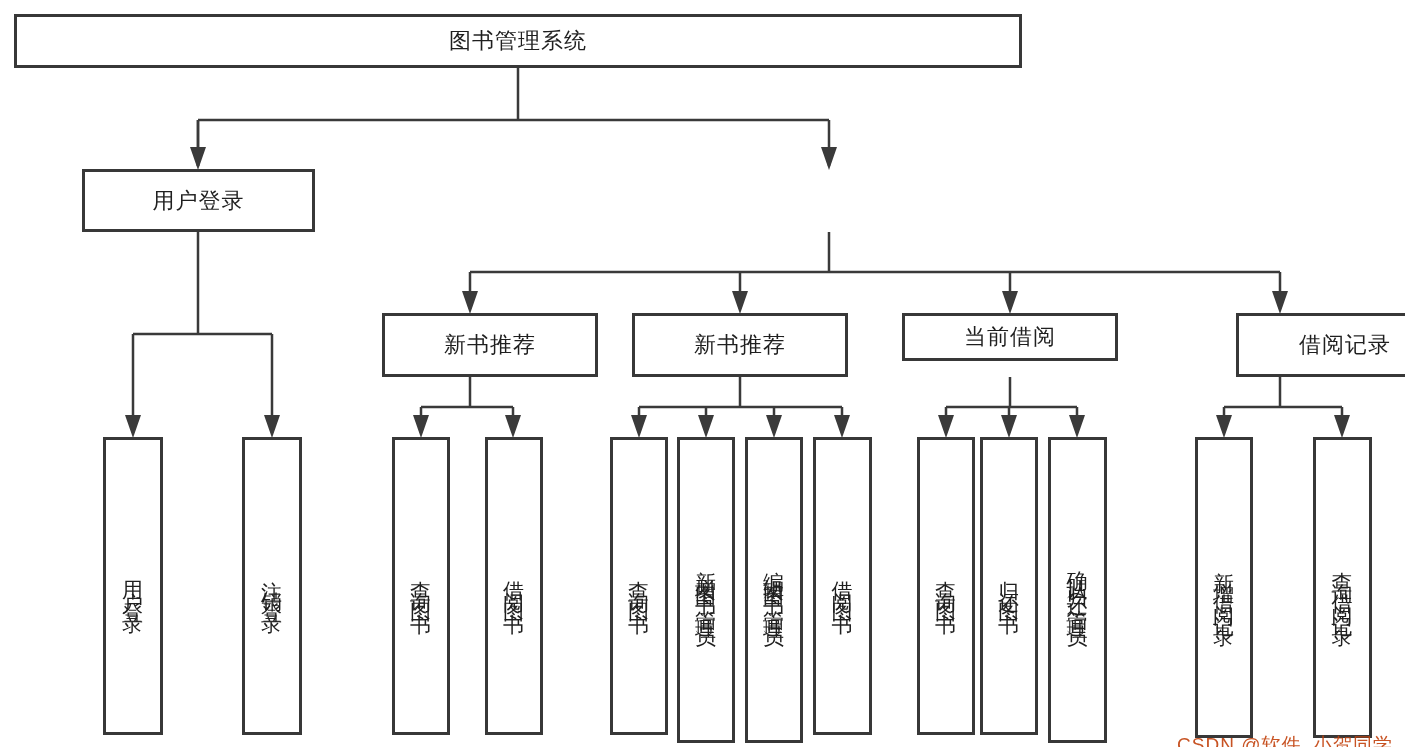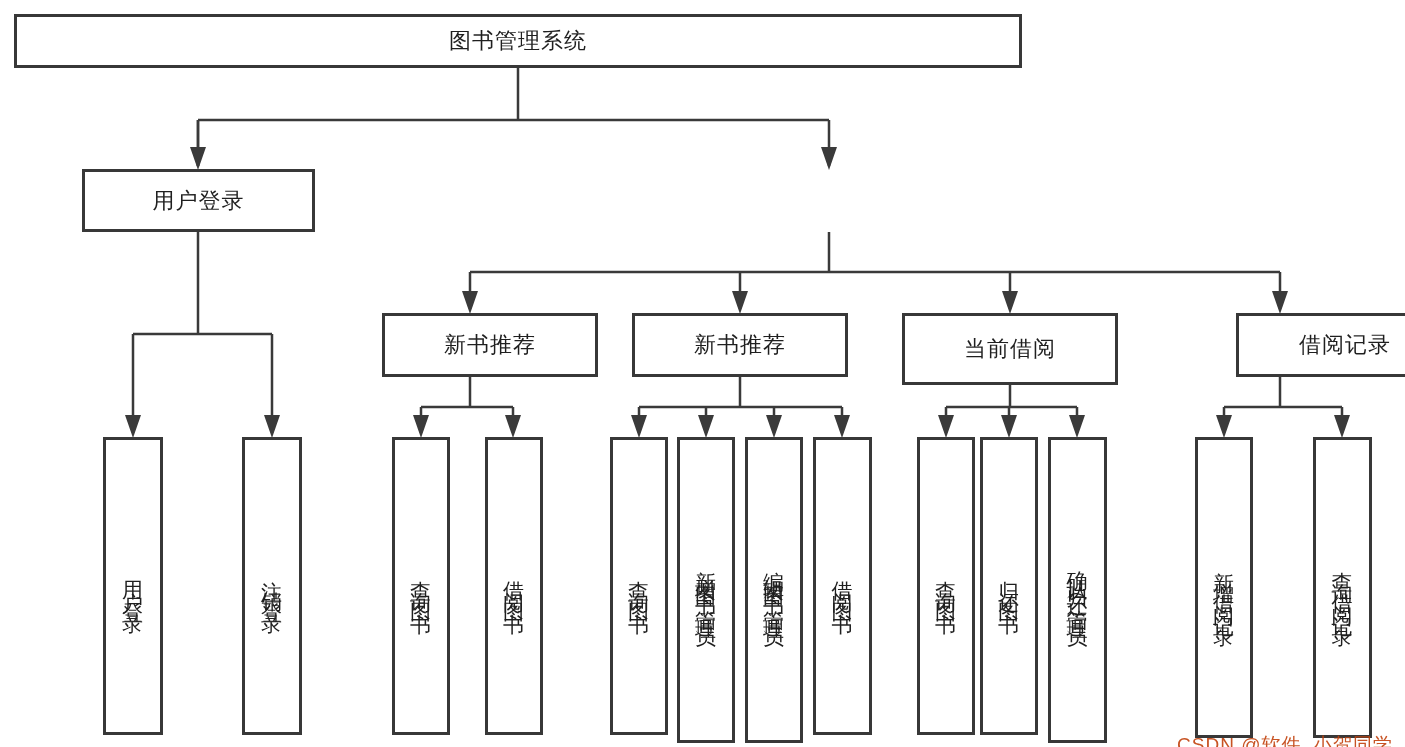--- a/index.html
+++ b/index.html
@@ -94,21 +94,21 @@
       <polygon points="1334,415 1350,415 1342,438"></polygon>
     </g>
   </svg>
 
   <div class="box" style="left:14px;top:14px;width:1008px;height:54px;">图书管理系统</div>
 
   <div class="box" style="left:82px;top:169px;width:233px;height:63px;">用户登录</div>
 
   <div class="box" style="left:362px;top:313px;width:216px;height:64px;margin-left:20px;">新书推荐</div>
   <div class="box" style="left:632px;top:313px;width:216px;height:64px;">新书推荐</div>
-  <div class="box" style="left:902px;top:313px;width:216px;height:72px;">当前借阅</div>
+  <div class="box" style="left:902px;top:313px;width:216px;height:48px;">当前借阅</div>
   <div class="box" style="left:1236px;top:313px;width:218px;height:64px;">借阅记录</div>
 
   <div class="vbox" style="left:103px;top:437px;width:60px;height:298px;">用户登录</div>
   <div class="vbox" style="left:242px;top:437px;width:60px;height:298px;">注销登录</div>
 
   <div class="vbox" style="left:392px;top:437px;width:58px;height:298px;">查询图书</div>
   <div class="vbox" style="left:485px;top:437px;width:58px;height:298px;">借阅图书</div>
 
   <div class="vbox" style="left:610px;top:437px;width:58px;height:298px;">查询图书</div>
   <div class="vbox" style="left:677px;top:437px;width:58px;height:306px;letter-spacing:8px;">新增图书（管理员）</div>

